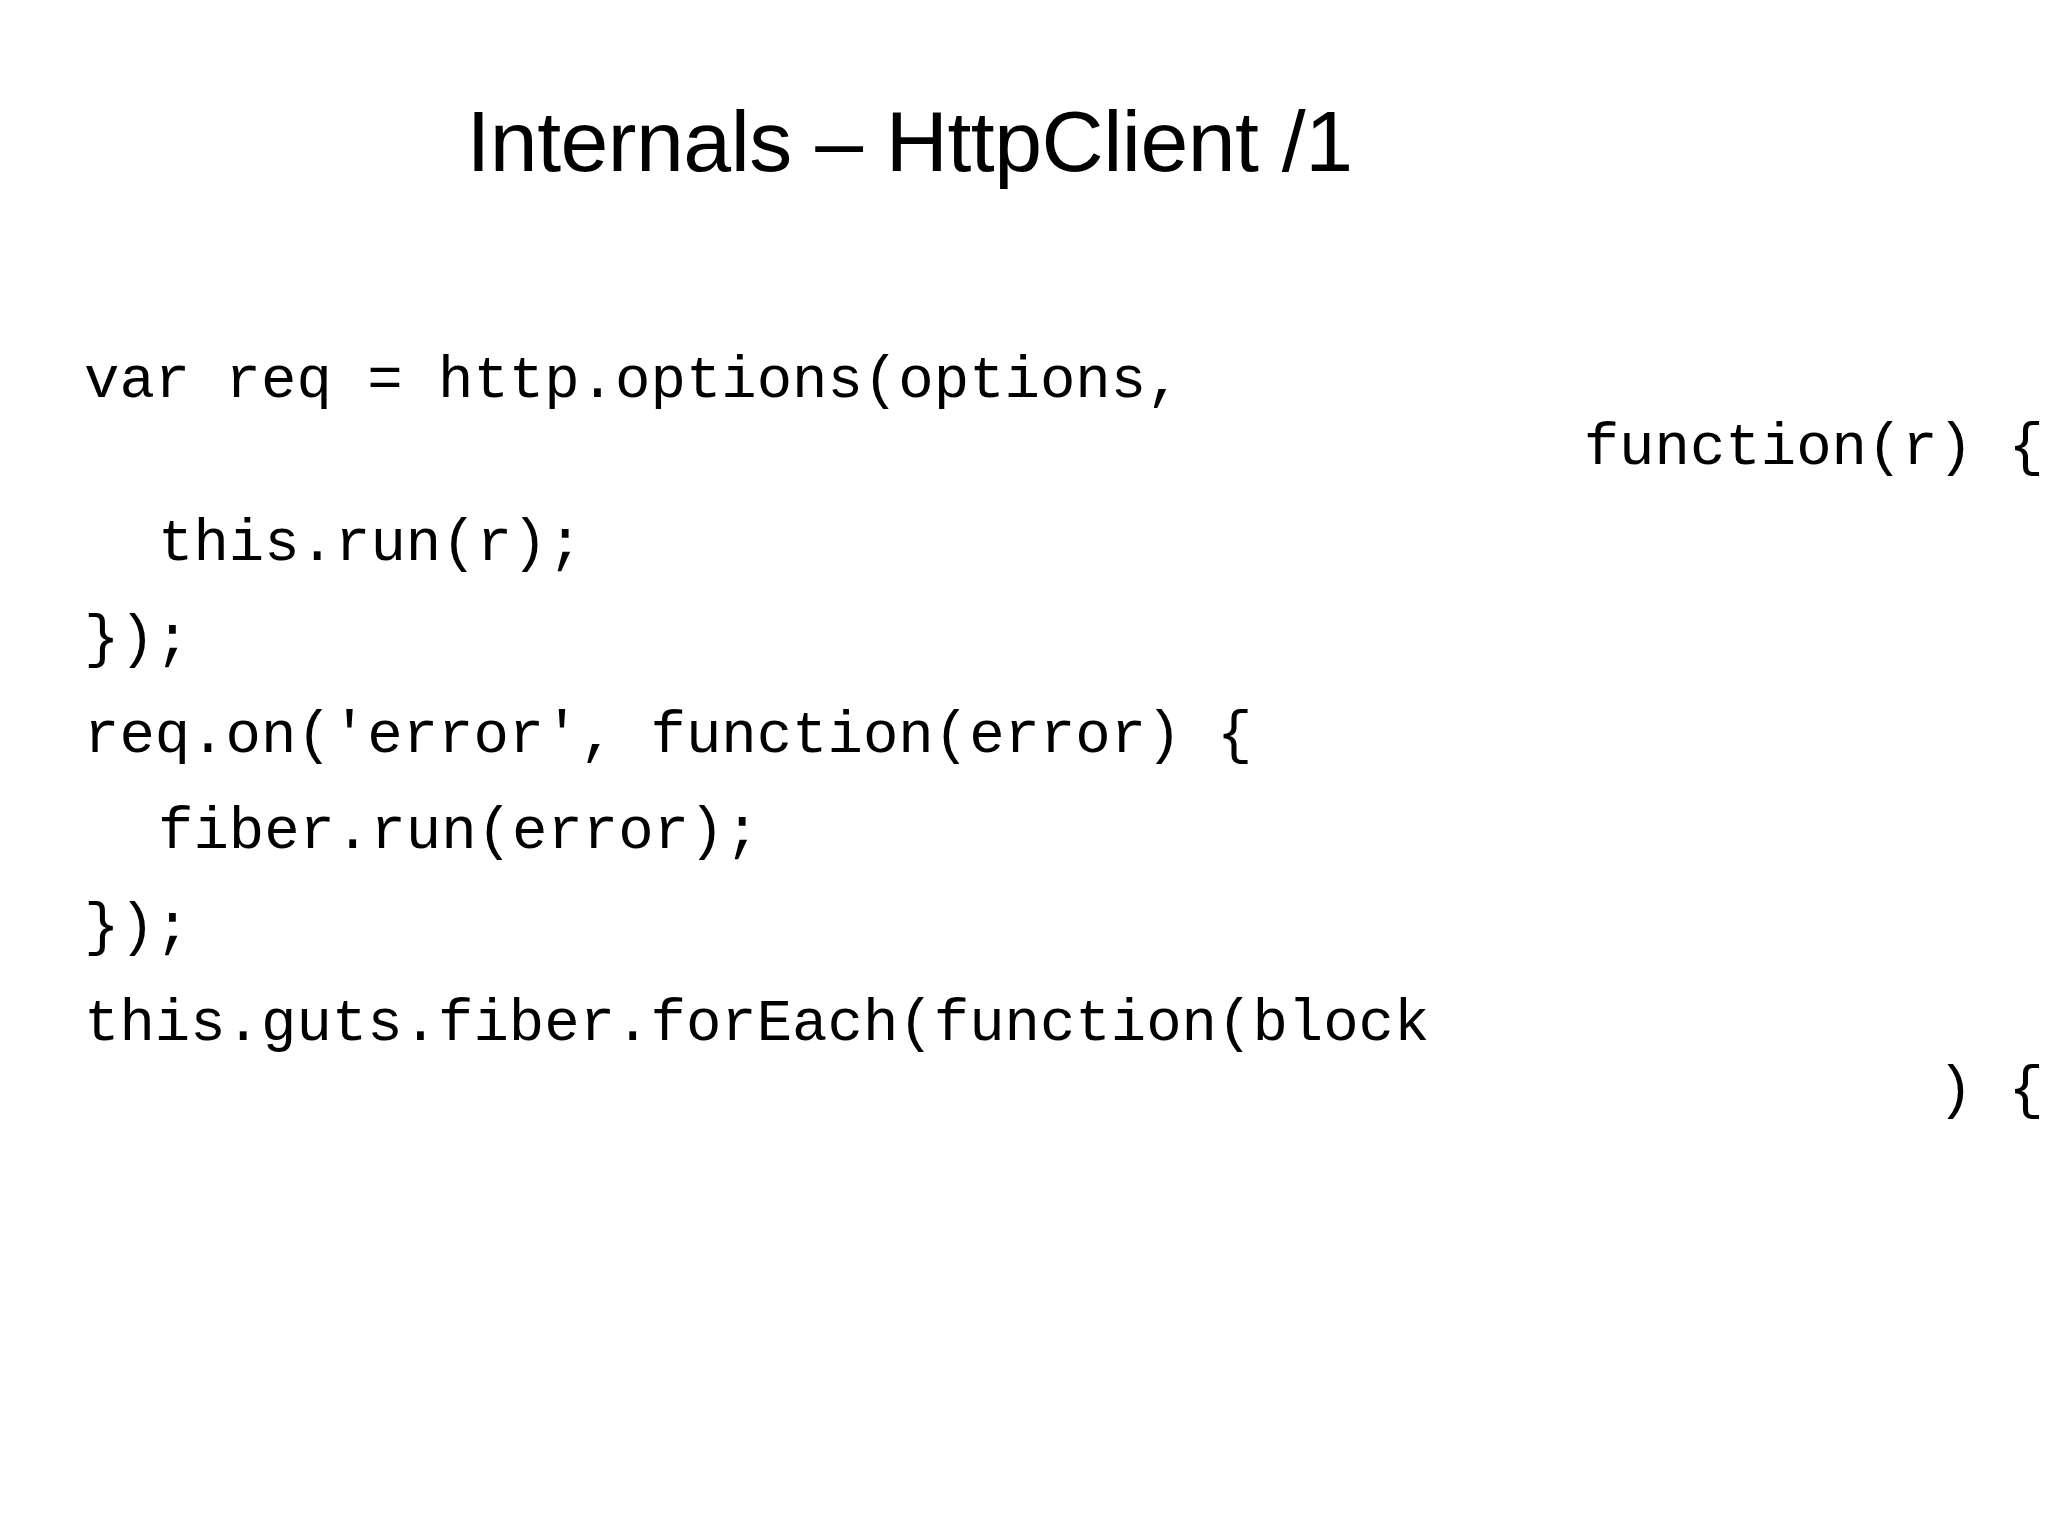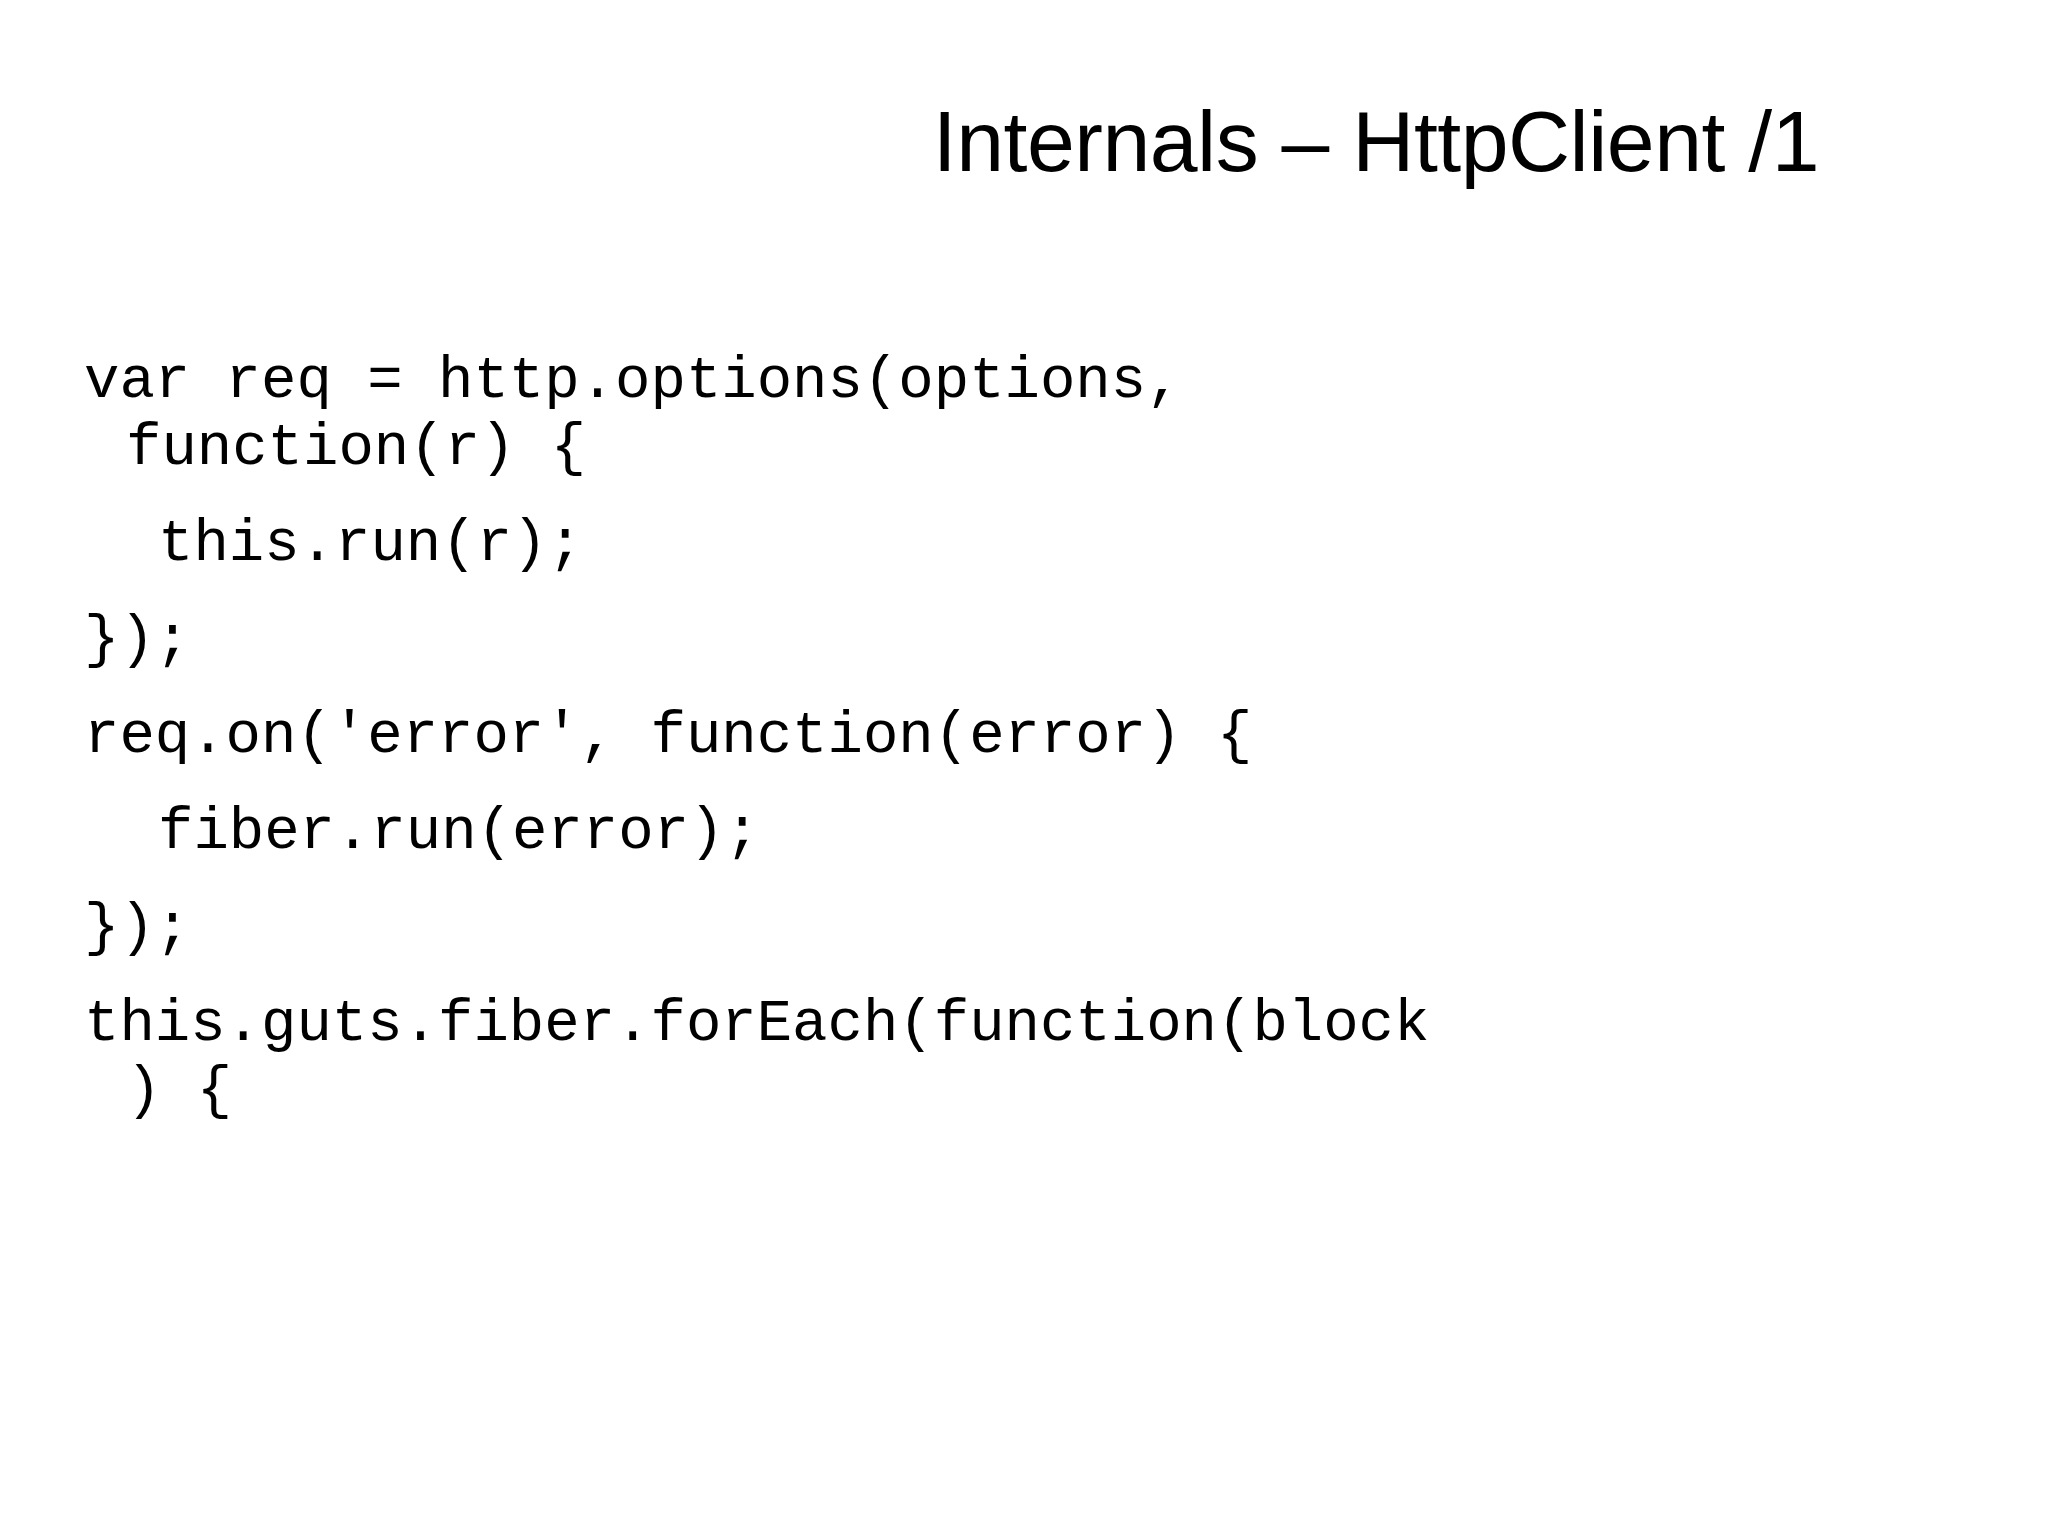--- a/index.html
+++ b/index.html
@@ -19,21 +19,21 @@
     width: 2048px;
     height: 1535px;
     background: #ffffff;
     overflow: hidden;
   }
   .slide-title {
     position: absolute;
     left: 0;
     top: 96px;
     width: 1819px;
-    text-align: right;
+    text-align: center;
     font-family: "Liberation Sans", sans-serif;
     font-size: 86px;
     font-weight: 400;
     line-height: 1.05;
     letter-spacing: -0.5px;
     color: #000000;
     white-space: pre;
   }
   .code-body {
     position: absolute;
@@ -51,20 +51,21 @@
     white-space: pre;
   }
   
   .code-line + .code-line {
     margin-top: 37px;
   }
   
   .code-line.wrapped {
     margin-top: 8px;
     padding-left: 42px;
+    text-align: right;
   }
   .code-line.indent-1 {
     padding-left: 74px;
   }
 </style>
 </head>
 <body>
 
 <div class="slide">
 

